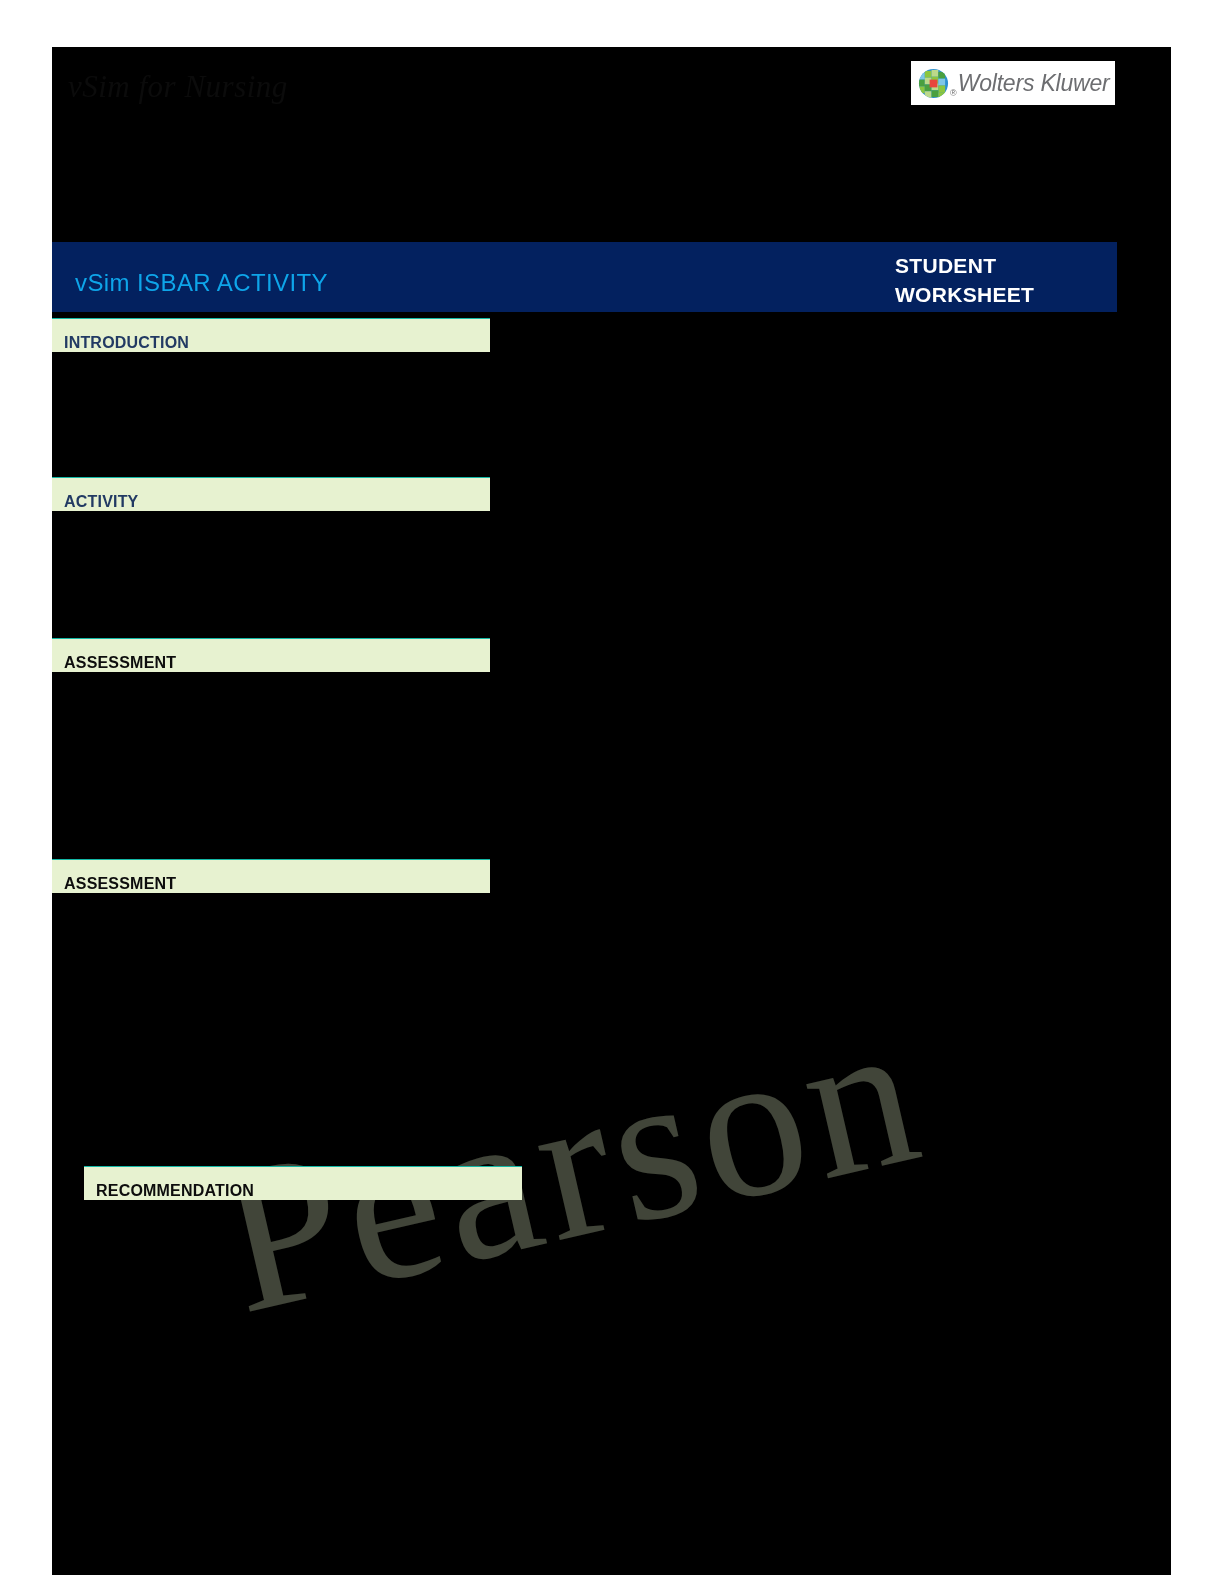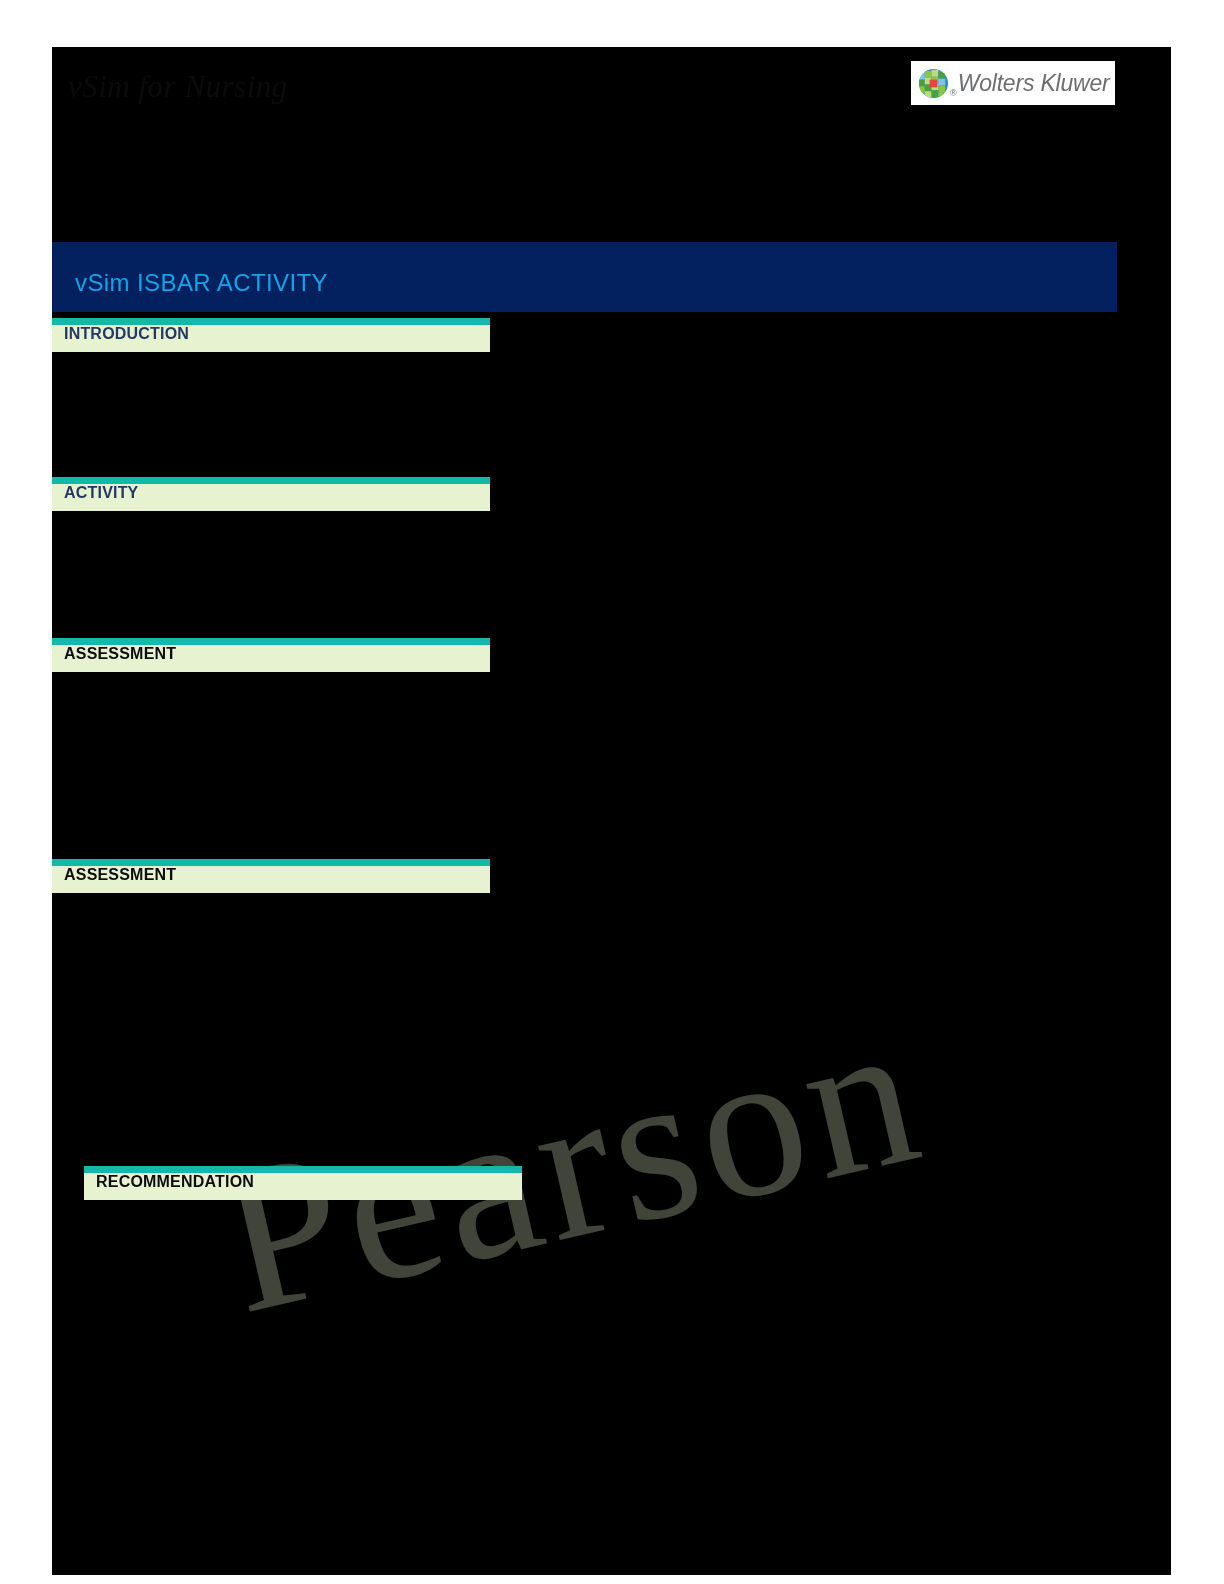--- a/index.html
+++ b/index.html
@@ -129,24 +129,24 @@
     letter-spacing: 0.3px;
   }
 
   
   .section-bar {
     position: absolute;
     left: 0;
     width: 438px;
     height: 34px;
     background: #e7f2d0;
-    border-top: 7px solid #14b8a6;
+    border-top: 1px solid #14b8a6;
     box-sizing: border-box;
     display: flex;
-    align-items: flex-start;
+    align-items: flex-end;
     padding-left: 12px;
   }
   .section-label {
     font-size: 16px;
     font-weight: bold;
     letter-spacing: 0.2px;
     white-space: nowrap;
   }
   .label-navy { color: #223a63; }
   .label-black { color: #0d0d0d; }
@@ -196,20 +196,24 @@
           <rect x="12" y="12" width="8" height="8" fill="#e8453c"></rect>
         </g>
       </svg>
       <span id="wk-reg">®</span>
       <span id="wk-name">Wolters Kluwer</span>
     </div>
   </div>
 
   <div id="banner">
     <div id="banner-title">vSim ISBAR ACTIVITY</div>
+    <div id="banner-subtitle">
+      <div>STUDENT</div>
+      <div>WORKSHEET</div>
+    </div>
   </div>
 
   <div id="sections-root">
       <div class="section-bar" style="top: 271px;">
         <span class="section-label label-navy">INTRODUCTION</span>
       </div>
       <div class="section-body" style="top: 305px; height: 125px;"></div>
       <div class="section-bar" style="top: 430px;">
         <span class="section-label label-navy">ACTIVITY</span>
       </div>

